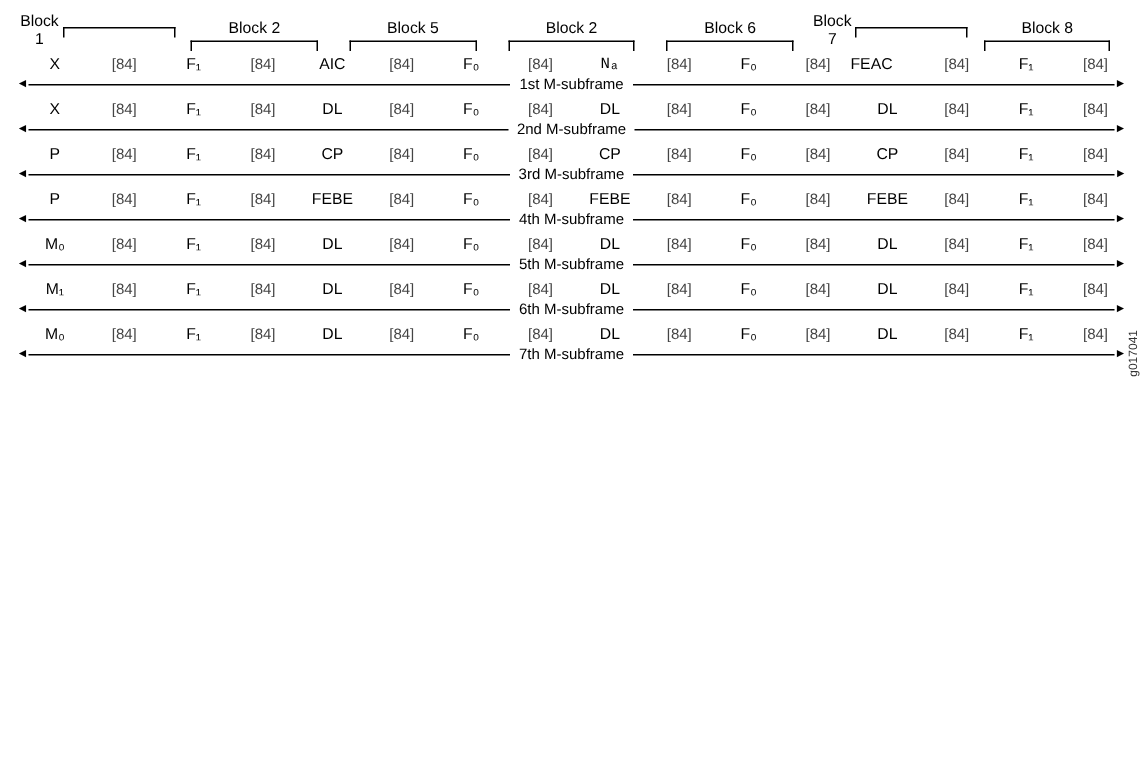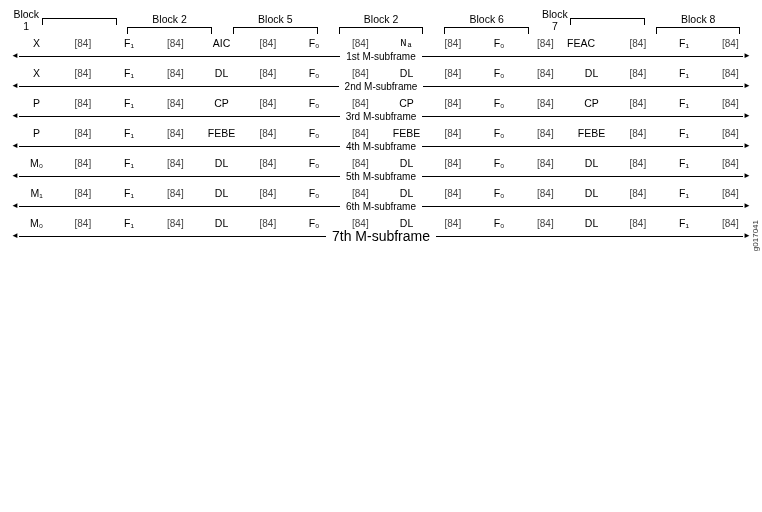--- a/index.html
+++ b/index.html
@@ -261,21 +261,21 @@
             <span style="font-size: 10.5px; padding: 0px 1px; flex: 1 1 0%; text-align: center; font-style: normal;">F₀</span>
             <span style="color: rgb(68, 68, 68); font-size: 10px; padding: 0px 1px; flex: 0.8 1 0%; text-align: center;">[84]</span>
             <span style="font-size: 10.5px; padding: 0px 1px; flex: 1 1 0%; text-align: center; font-style: normal;">DL</span>
             <span style="color: rgb(68, 68, 68); font-size: 10px; padding: 0px 1px; flex: 0.8 1 0%; text-align: center;">[84]</span>
             <span style="font-size: 10.5px; padding: 0px 1px; flex: 1 1 0%; text-align: center; font-style: normal;">F₁</span>
             <span style="color: rgb(68, 68, 68); font-size: 10px; padding: 0px 1px; flex: 0.8 1 0%; text-align: center;">[84]</span>
           </div>
           <div style="display: flex; align-items: center; width: 100%; height: 14px; margin-bottom: 4px;">
             <span style="font-size: 8px; line-height: 1;">◄</span>
             <div style="flex: 1 1 0%; height: 1px; background: rgb(0, 0, 0);"></div>
-            <span style="font-size: 14px; padding: 0px 6px; white-space: nowrap; text-align: center;">7th M-subframe</span>
+            <span style="font-size: 10px; padding: 0px 6px; white-space: nowrap; text-align: center;">7th M-subframe</span>
             <div style="flex: 1 1 0%; height: 1px; background: rgb(0, 0, 0);"></div>
             <span style="font-size: 8px; line-height: 1;">►</span>
           </div>
         </div>
       </div>
 
   </div>
   <div class="watermark">g017041</div>
 </div>
 

